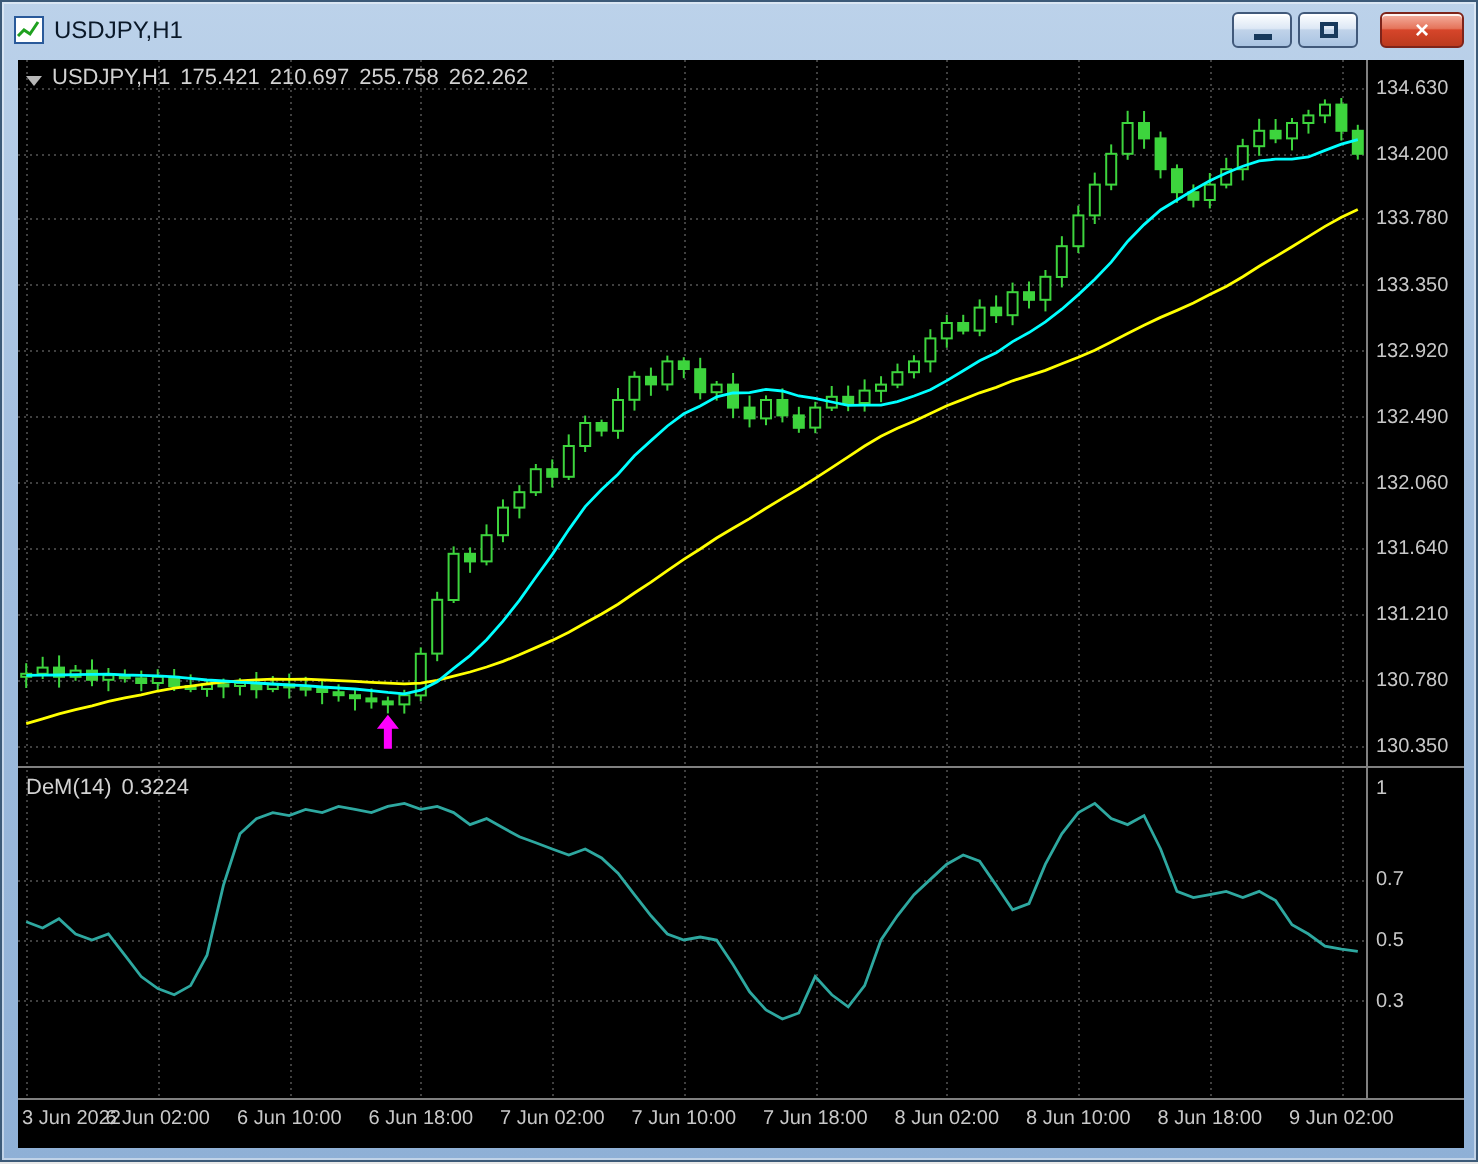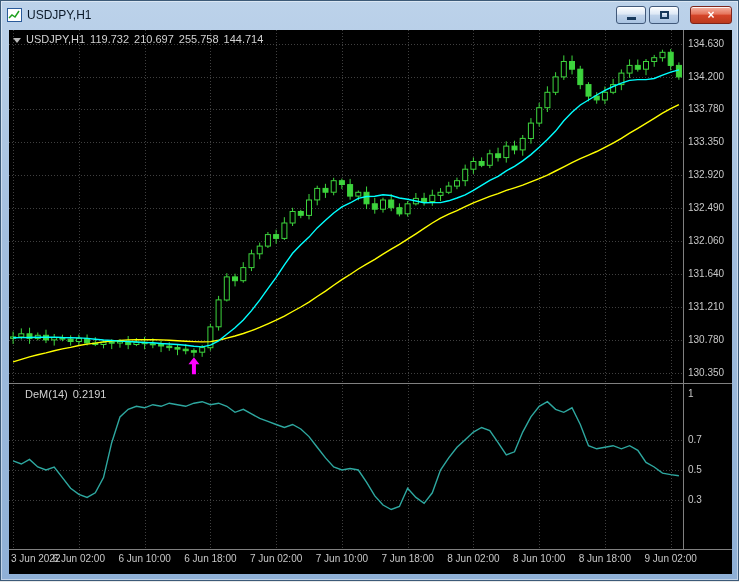--- a/index.html
+++ b/index.html
@@ -18,21 +18,21 @@
     background:linear-gradient(180deg,#f5b2a2,#e5745b 45%,#d6452a 50%,#bb3а1e);
     background:linear-gradient(180deg,#f5b2a2,#e5745b 45%,#d6452a 50%,#bb3a1e);
     color:#fff;font-weight:bold;font-size:12px;line-height:1;}
   .g-min{width:9px;height:3px;background:#17395c;margin-top:7px;}
   .g-restore{width:9px;height:8px;border:2px solid #17395c;background:transparent;box-sizing:border-box;}
   .client{position:absolute;left:8px;top:29px;width:723px;height:544px;background:#000;overflow:hidden;}
   .client svg{display:block;}
   .overlay{position:absolute;pointer-events:none;display:flex;align-items:center;gap:5px;
     color:#d2d2d2;font-size:11px;white-space:nowrap;}
   .corner-label{left:4px;top:3px;}
-  .dem-label{left:16px;top:358px;}
+  .dem-label{left:4px;top:358px;}
   .tri{width:0;height:0;border-left:4px solid transparent;border-right:4px solid transparent;
     border-top:5px solid #b8b8b8;margin-top:2px;}
 </style>
 </head>
 <body>
 
 <div class="window">
   <div class="titlebar">
     <span class="app-icon">
       <svg width="15" height="14" viewBox="0 0 15 14">
@@ -302,24 +302,24 @@
           <text x="464.4024390243902" y="532" text-anchor="middle" font-size="10" font-family="&quot;Liberation Sans&quot;,sans-serif" fill="#C8C8C8">8 Jun 02:00</text>
           <text x="530.1585365853658" y="532" text-anchor="middle" font-size="10" font-family="&quot;Liberation Sans&quot;,sans-serif" fill="#C8C8C8">8 Jun 10:00</text>
           <text x="595.9146341463414" y="532" text-anchor="middle" font-size="10" font-family="&quot;Liberation Sans&quot;,sans-serif" fill="#C8C8C8">8 Jun 18:00</text>
           <text x="661.670731707317" y="532" text-anchor="middle" font-size="10" font-family="&quot;Liberation Sans&quot;,sans-serif" fill="#C8C8C8">9 Jun 02:00</text>
         </g>
       </svg>
 
     <div class="overlay corner-label">
       <span class="tri"></span>
       <span>USDJPY,H1</span>
-      <span>119.732</span>
+      <span>175.421</span>
       <span>210.697</span>
       <span>255.758</span>
-      <span>144.714</span>
+      <span>262.262</span>
     </div>
 
     <div class="overlay dem-label">
       <span>DeM(14)</span>
-      <span>0.2191</span>
+      <span>0.3224</span>
     </div>
   </div>
 </div>
 
 </body></html>

